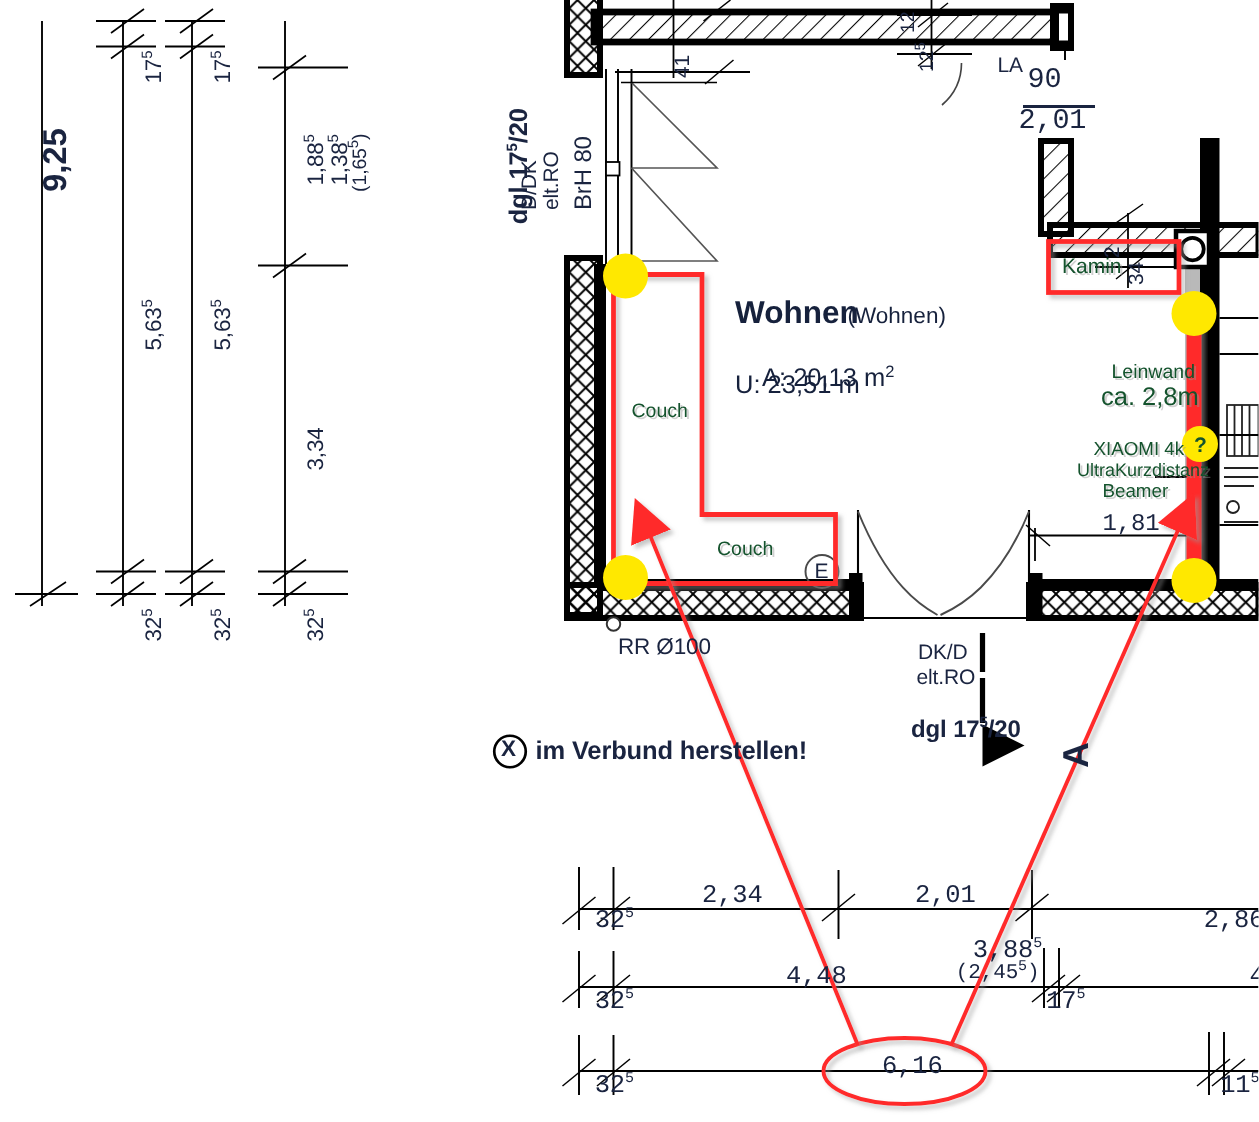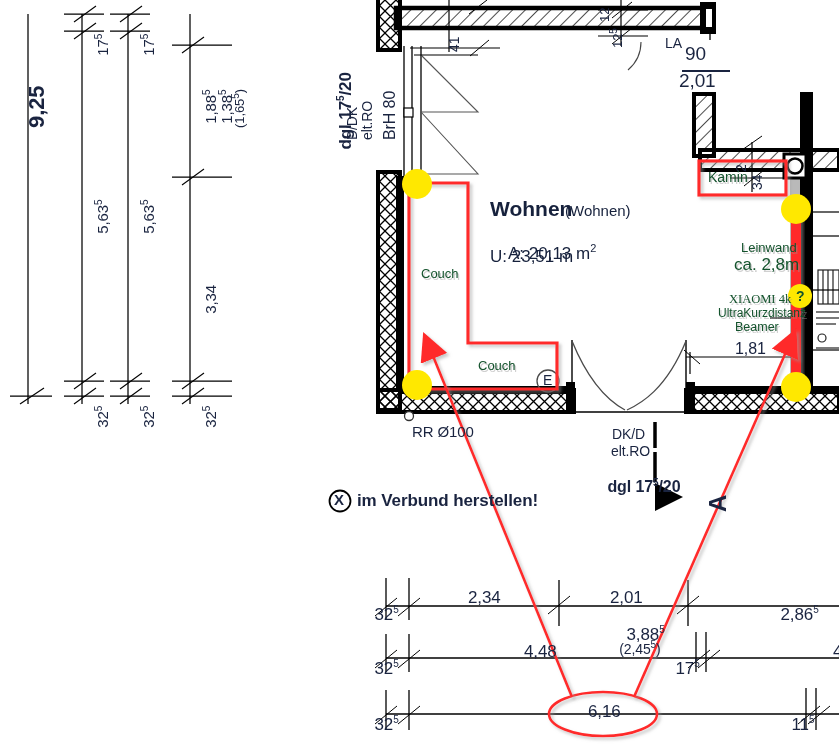--- a/index.html
+++ b/index.html
@@ -31,21 +31,21 @@
   }
   .dim {
     font-size: 15px;
     color: #1a2440;
     letter-spacing: -0.1px;
   }
   .dim sup { font-size: 10px; vertical-align: super; line-height: 0; }
   .rot90 { transform: rotate(-90deg); transform-origin: left top; }
   .bold { font-weight: bold; }
   .red { color: #14532d; }
-  .serif { font-family: Liberation Sans, sans-serif; }
+  .serif { font-family: Liberation Mono, monospace; }
   .shadowtxt { text-shadow: 1.5px 1.5px 0 rgba(150,150,150,.45); }
 </style>
 </head>
 <body>
 
 <div id="plan">
 
   <svg class="layer" viewBox="0 0 839 748">
     <defs>
       <pattern id="hatch" width="9" height="9" patternUnits="userSpaceOnUse" patternTransform="rotate(45)">
@@ -345,21 +345,21 @@
   </div>
   <div class="txt" style="left:490px; top:248px; font-size:17px;">U: 23,51 m</div>
 
   <div class="txt red shadowtxt" style="left:421px; top:267px; font-size:13px;">Couch</div>
   <div class="txt red shadowtxt" style="left:478px; top:359px; font-size:13px;">Couch</div>
   <div class="txt red shadowtxt" style="left:708px; top:170px; font-size:14px;">Kamin</div>
 
   <div class="txt red shadowtxt" style="left:731px; top:241px; font-size:13px;margin-left:10px;">Leinwand</div>
   <div class="txt red shadowtxt" style="left:734px; top:256px; font-size:17px;">ca. 2,8m</div>
 
-  <div class="txt red shadowtxt" style="left:729px; top:293px; font-size:12.5px;font-family:Liberation Serif, serif;">XIAOMI 4k</div>
+  <div class="txt red shadowtxt" style="left:729px; top:293px; font-size:12.5px;">XIAOMI 4k</div>
   <div class="txt red shadowtxt" style="left:718px; top:307px; font-size:12px;">UltraKurzdistanz</div>
   <div class="txt red shadowtxt" style="left:735px; top:321px; font-size:12.5px;">Beamer</div>
 
   <div class="txt red" style="left:796px; top:289px; font-size:14px; font-weight:bold;">?</div>
 
   <div class="txt dim" style="left:543px; top:373px; font-size:14px;">E</div>
 
   <div class="txt dim" style="left:412px; top:424px; font-size:15px;">RR Ø100</div>
 
   <div class="txt dim" style="left:612px; top:427px; font-size:14px;">DK/D</div>

